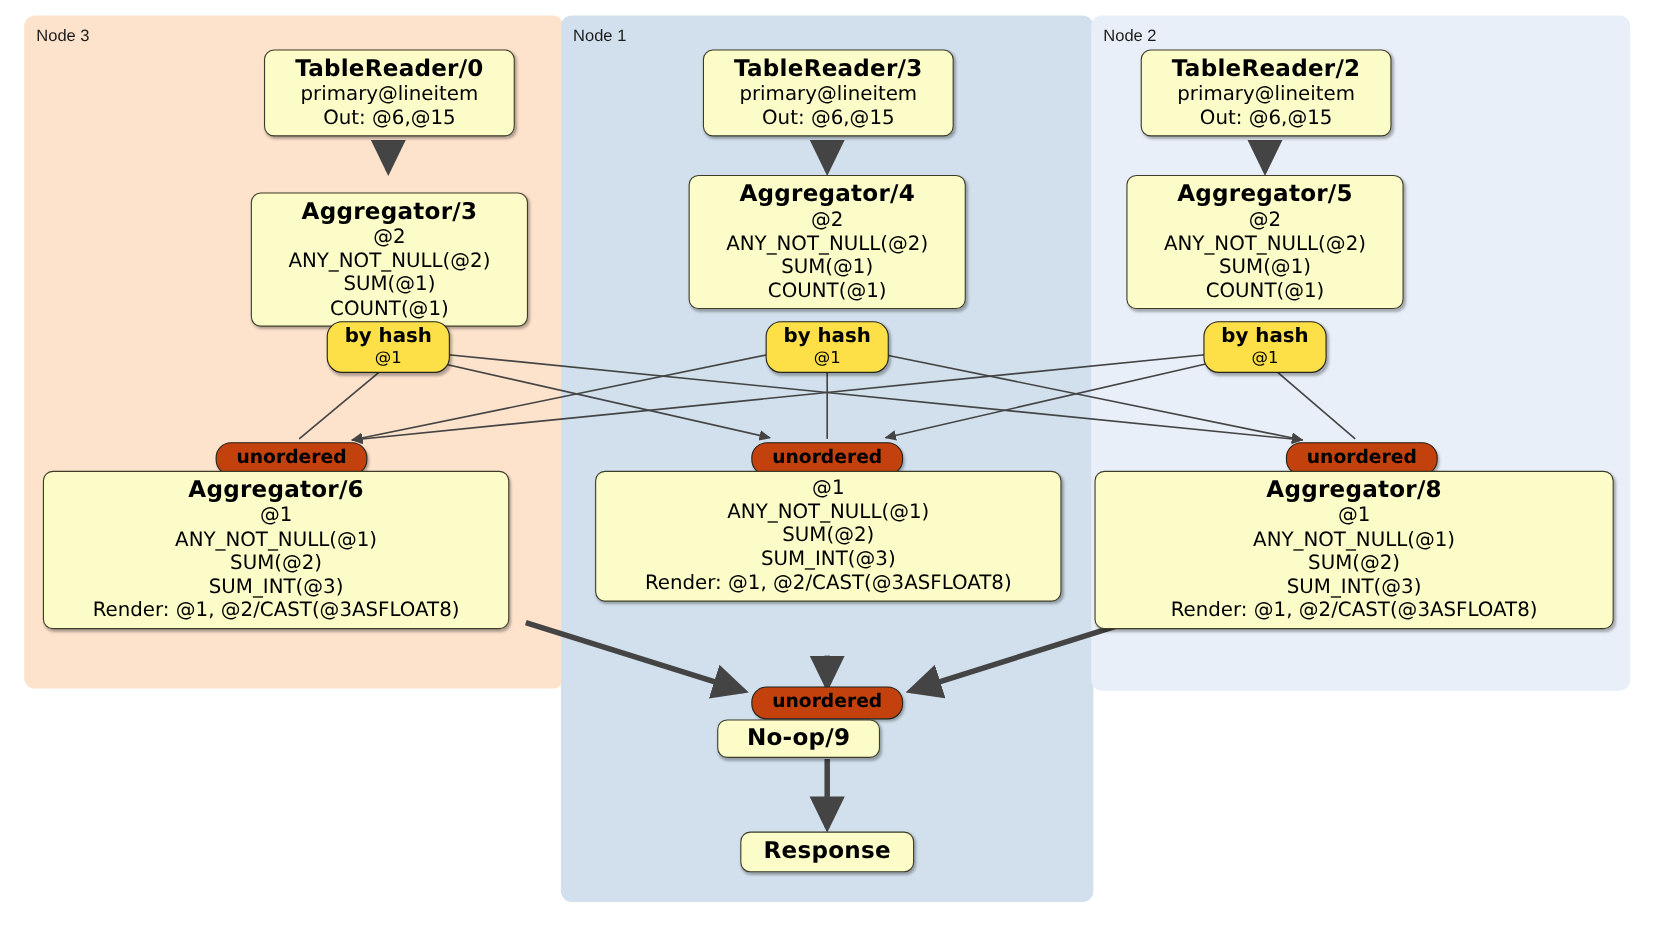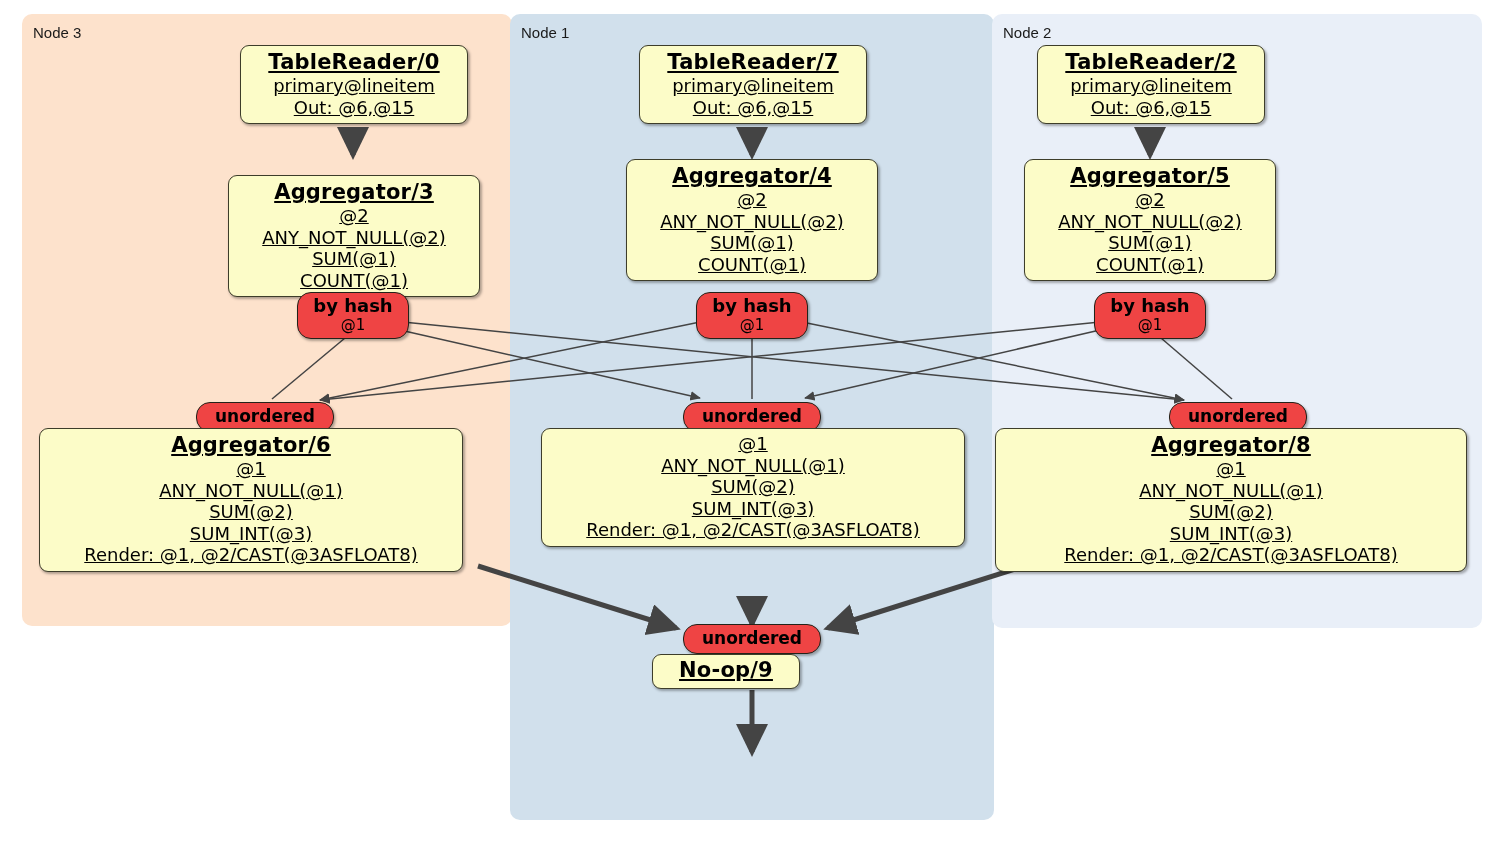--- a/index.html
+++ b/index.html
@@ -9,31 +9,31 @@
   
   .panel{position:absolute;border-radius:10px;}
   .panel-label{position:absolute;font-size:15px;color:#1a1a1a;font-family:"Liberation Sans","DejaVu Sans",sans-serif;white-space:nowrap;}
 
   
   #edges{position:absolute;left:0;top:0;width:1504px;height:842px;pointer-events:none;}
 
   
   .box{position:absolute;box-sizing:border-box;background:#fcfcc8;border:1.6px solid #3d3d2a;
        border-radius:9px;text-align:center;padding:4px 8px 5px 8px;
-       box-shadow:1.5px 2px 2.5px rgba(0,0,0,.30);text-decoration:underline;}
+       box-shadow:1.5px 2px 2.5px rgba(0,0,0,.30);}
   .box .t{font-weight:bold;font-size:21px;line-height:25px;color:#000;letter-spacing:.2px;}
   .box .l{font-size:18px;line-height:21.5px;color:#000;white-space:nowrap;}
 
   
   .pill{position:absolute;box-sizing:border-box;border:1.6px solid #23231a;border-radius:13px;
         text-align:center;box-shadow:1.5px 2px 2.5px rgba(0,0,0,.30);}
-  .pill.hash{background:#ef4444;border-radius:14px;padding:2px 14px 4px 14px;}
+  .pill.hash{background:#fde047;border-radius:14px;padding:2px 14px 4px 14px;}
   .pill.hash .t{font-weight:bold;font-size:18px;line-height:21px;color:#000;}
   .pill.hash .l{font-size:15px;line-height:18px;color:#000;}
-  .pill.unord{background:#ef4444;border-radius:14px;padding:3px 12px 4px 12px;}
+  .pill.unord{background:#c2410c;border-radius:14px;padding:3px 12px 4px 12px;}
   .pill.unord .t{font-weight:bold;font-size:17px;line-height:21px;color:#000;}
 </style>
 </head>
 <body>
 
 <div id="canvas">
 
   <div class="panel" style="left:22px;top:14px;width:490px;height:612px;background:#fde2cc;"></div>
   <div class="panel" style="left:510px;top:14px;width:484px;height:806px;background:#d1e0ec;"></div>
   <div class="panel" style="left:992px;top:14px;width:490px;height:614px;background:#e9eff8;"></div>
@@ -75,21 +75,21 @@
     <line x1="752" y1="690" x2="752" y2="752" stroke="#444" stroke-width="5" marker-end="url(#ah-thick)"></line>
   </svg>
 
   <div class="box" style="left:240px;top:45px;width:228px;">
     <div class="t">TableReader/0</div>
     <div class="l">primary@lineitem</div>
     <div class="l">Out: @6,@15</div>
   </div>
 
   <div class="box" style="left:639px;top:45px;width:228px;">
-    <div class="t">TableReader/7</div>
+    <div class="t">TableReader/3</div>
     <div class="l">primary@lineitem</div>
     <div class="l">Out: @6,@15</div>
   </div>
 
   <div class="box" style="left:1037px;top:45px;width:228px;">
     <div class="t">TableReader/2</div>
     <div class="l">primary@lineitem</div>
     <div class="l">Out: @6,@15</div>
   </div>
 
@@ -167,14 +167,17 @@
   </div>
 
   <div class="pill unord" style="left:683px;top:624px;width:138px;">
     <div class="t">unordered</div>
   </div>
 
   <div class="box" style="left:652px;top:654px;width:148px;padding:3px 8px 5px 8px;">
     <div class="t">No-op/9</div>
   </div>
 
+  <div class="box" style="left:673px;top:756px;width:158px;padding:4px 8px 6px 8px;">
+    <div class="t">Response</div>
+  </div>
 
 </div>
 
 </body></html>

